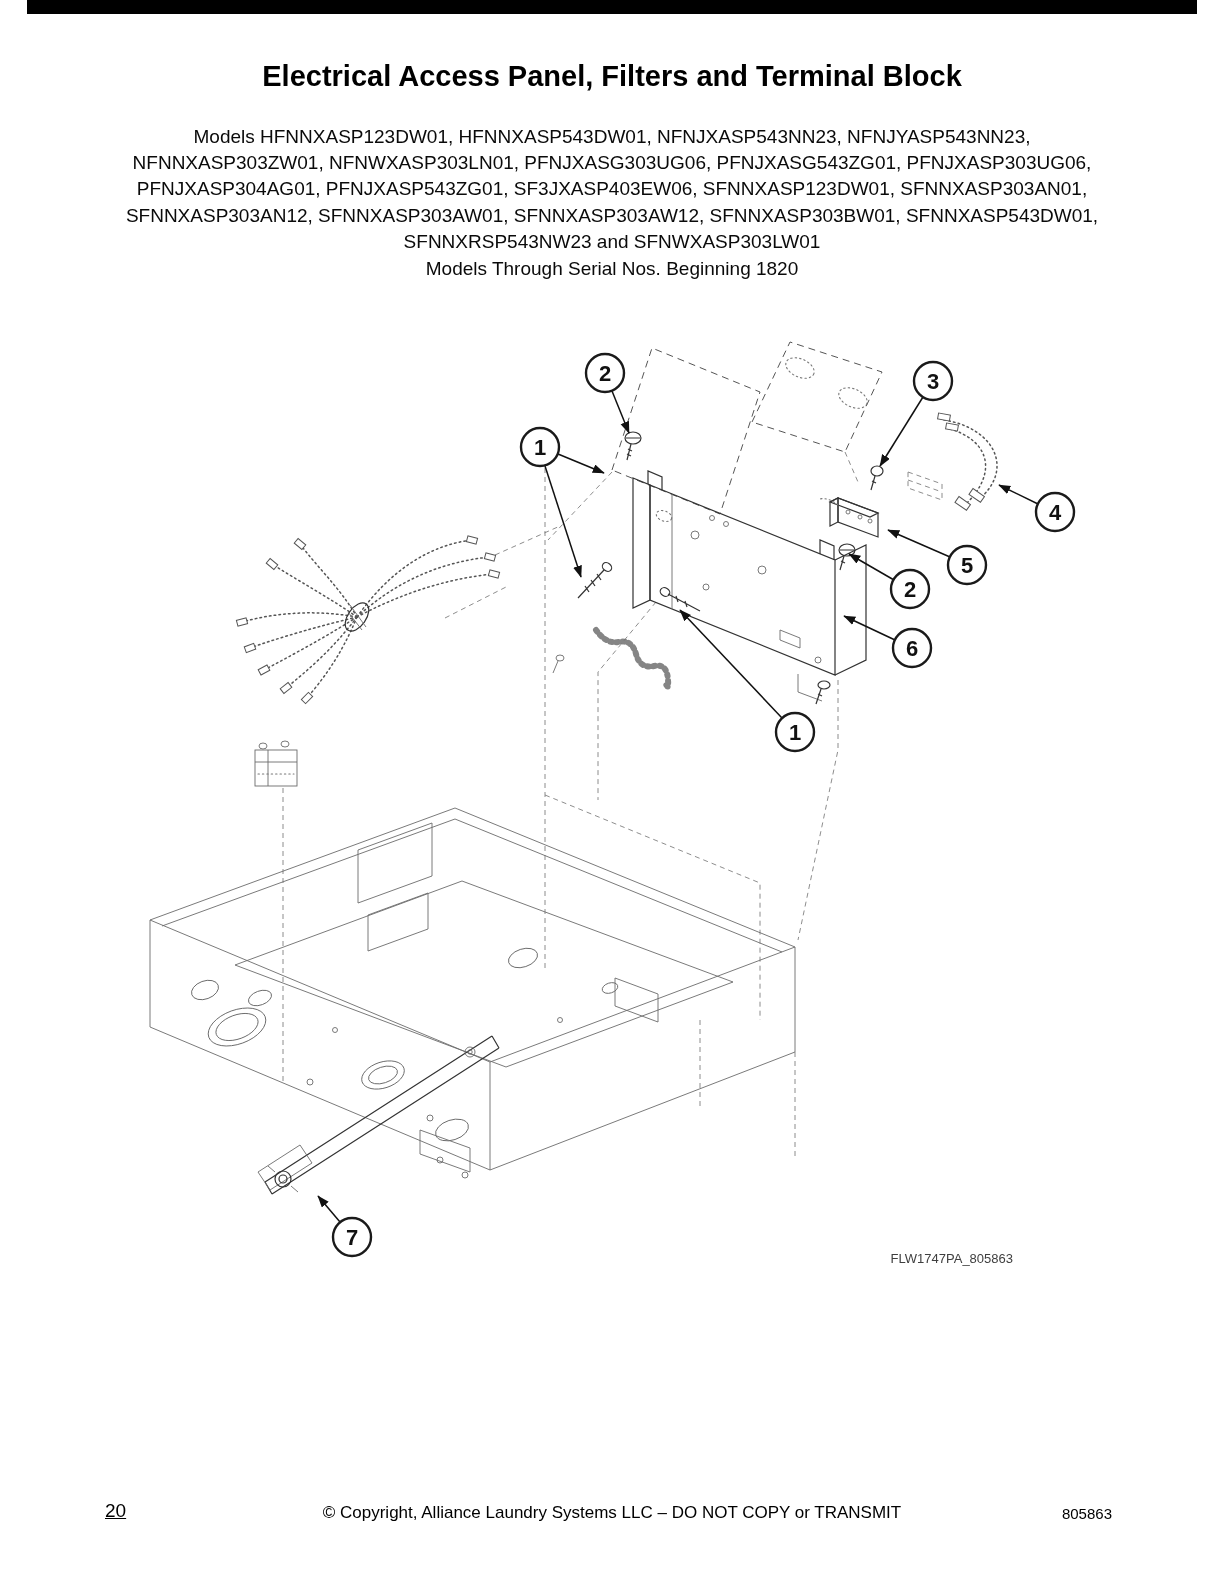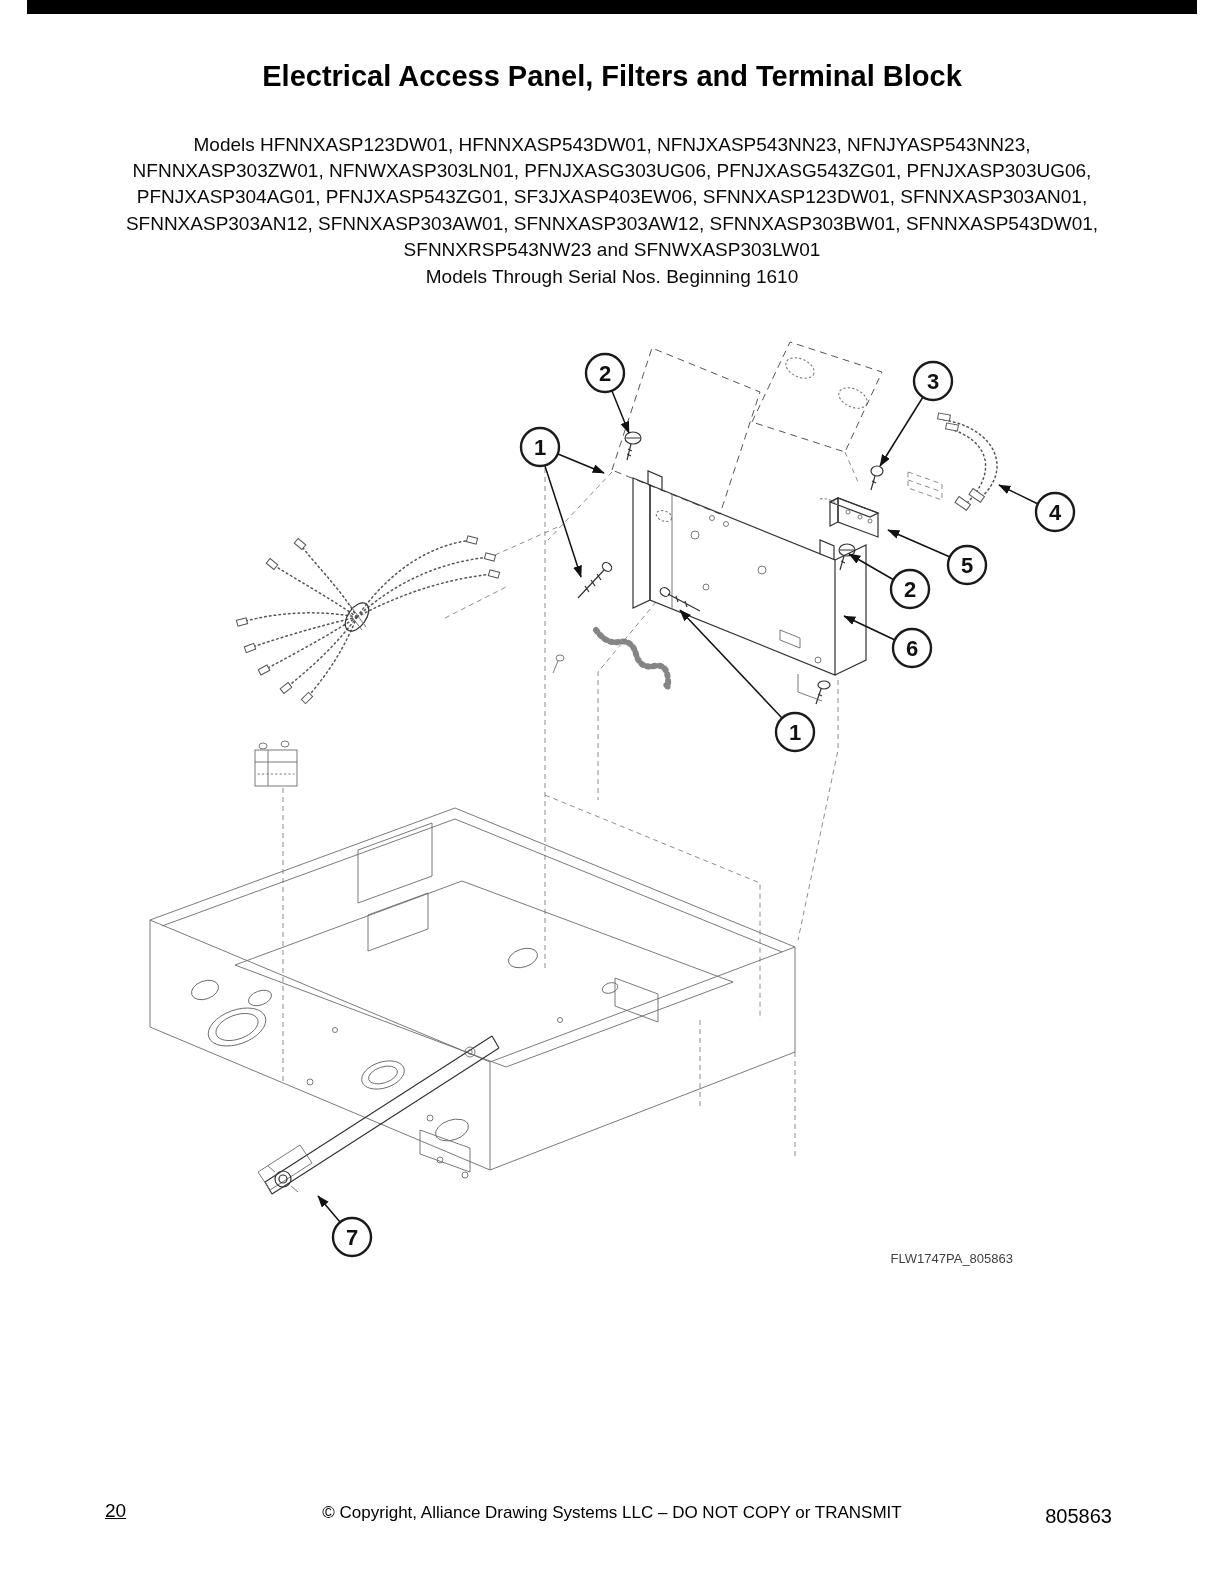--- a/index.html
+++ b/index.html
@@ -2,27 +2,27 @@
 <html><head>
 <meta charset="utf-8">
 <style>
   * { margin:0; padding:0; box-sizing:border-box; }
   html,body { background:#fff; }
   body { width:1224px; height:1584px; font-family:"Liberation Sans", sans-serif; color:#000; position:relative; }
   .page { position:relative; width:1224px; height:1584px; background:#fff; overflow:hidden; }
   .topbar { position:absolute; top:0; left:27px; width:1170px; height:14px; background:#000; }
   .title-line1 { position:absolute; top:60px; left:0; width:100%; text-align:center; font-size:29px; font-weight:bold; }
   .title-line2 { position:absolute; top:98px; left:0; width:100%; text-align:center; font-size:29px; font-weight:bold; }
-  .models-block { position:absolute; top:132px; left:107px; width:1010px; text-align:center; font-size:19px; line-height:1.38; color:#0a0a0a; }
+  .models-block { position:absolute; top:124px; left:107px; width:1010px; text-align:center; font-size:19px; line-height:1.38; color:#0a0a0a; }
   .serial-note { margin-top:1px; }
   .diagram-wrap { position:absolute; top:330px; left:0; width:1224px; height:950px; }
   .figure-code { position:absolute; top:1251px; left:713px; width:300px; text-align:right; font-size:13px; color:#3f3f3f; }
   .footer-page { position:absolute; top:1500px; left:105px; font-size:19px;text-decoration:underline; }
   .footer-copy { position:absolute; top:1503px; left:0; width:100%; text-align:center; font-size:17px; }
-  .footer-doc { position:absolute; top:1505px; right:112px; font-size:20px; }
+  .footer-doc { position:absolute; top:1505px; right:112px; font-size:15px; }
 
   
   .ln      { stroke:#333; stroke-width:1.2; fill:none; }
   .thin    { stroke:#6b6b6b; stroke-width:0.9; fill:none; }
   .dash    { stroke:#555; stroke-width:1; fill:none; stroke-dasharray:7 5; }
   .dashthin{ stroke:#808080; stroke-width:0.9; fill:none; stroke-dasharray:5 4; }
   .dot     { stroke:#555; stroke-width:1.5; fill:none; stroke-dasharray:1.6 3.2; stroke-linecap:round; }
   .dotthin { stroke:#777; stroke-width:1.1; fill:none; stroke-dasharray:1.4 3; stroke-linecap:round; }
   .dotthick{ stroke:#666; stroke-width:6; fill:none; stroke-dasharray:2 4.2; stroke-linecap:round; opacity:.8; }
   .lead    { stroke:#111; stroke-width:1.5; fill:none; }
@@ -34,21 +34,21 @@
 <body>
 
 <div class="page">
 
   <div class="topbar"></div>
 
   <div class="title-line1">Electrical Access Panel, Filters and Terminal Block</div>
 
   <div class="models-block">
     <div>Models HFNNXASP123DW01, HFNNXASP543DW01, NFNJXASP543NN23, NFNJYASP543NN23, NFNNXASP303ZW01, NFNWXASP303LN01, PFNJXASG303UG06, PFNJXASG543ZG01, PFNJXASP303UG06, PFNJXASP304AG01, PFNJXASP543ZG01, SF3JXASP403EW06, SFNNXASP123DW01, SFNNXASP303AN01, SFNNXASP303AN12, SFNNXASP303AW01, SFNNXASP303AW12, SFNNXASP303BW01, SFNNXASP543DW01, SFNNXRSP543NW23 and SFNWXASP303LW01</div>
-    <div class="serial-note">Models Through Serial Nos. Beginning 1610</div>
+    <div class="serial-note">Models Through Serial Nos. Beginning 1820</div>
   </div>
 
   <div class="diagram-wrap">
     <svg width="1224" height="950" viewBox="0 0 1224 950" xmlns="http://www.w3.org/2000/svg">
       <defs>
         <marker id="arr" markerWidth="9" markerHeight="8" refX="7.5" refY="3" orient="auto">
           <path d="M0,0 L8,3 L0,6 Z" fill="#111"></path>
         </marker>
       </defs>
 
@@ -246,16 +246,16 @@
             <circle cx="352" cy="907" r="19" class="callout-circle"></circle>
             <text x="352" y="915" class="callout-text">7</text>
           </g>
         </g>
     </svg>
   </div>
 
   <div class="figure-code">FLW1747PA_805863</div>
 
   <div class="footer-page">20</div>
-  <div class="footer-copy">© Copyright, Alliance Drawing Systems LLC – DO NOT COPY or TRANSMIT</div>
+  <div class="footer-copy">© Copyright, Alliance Laundry Systems LLC – DO NOT COPY or TRANSMIT</div>
   <div class="footer-doc">805863</div>
 
 </div>
 
 </body></html>

